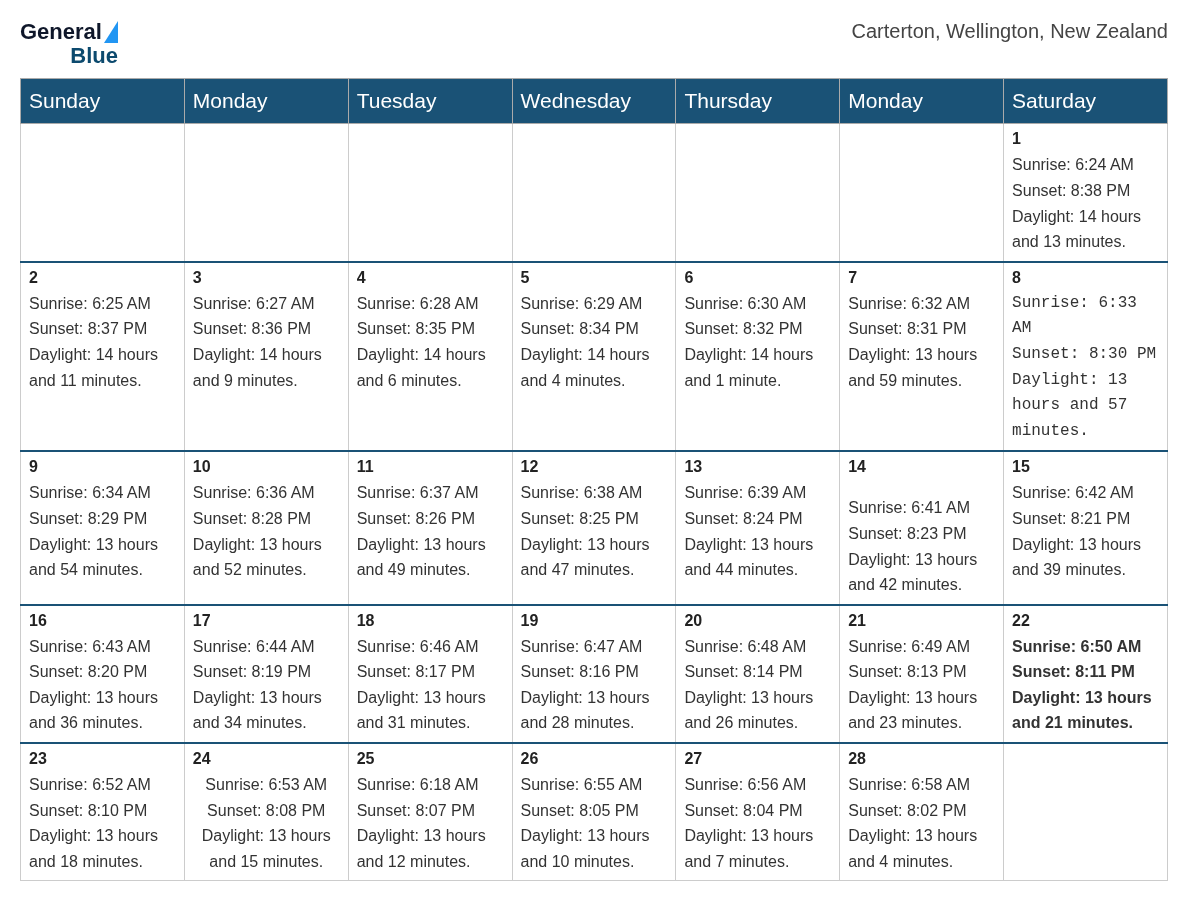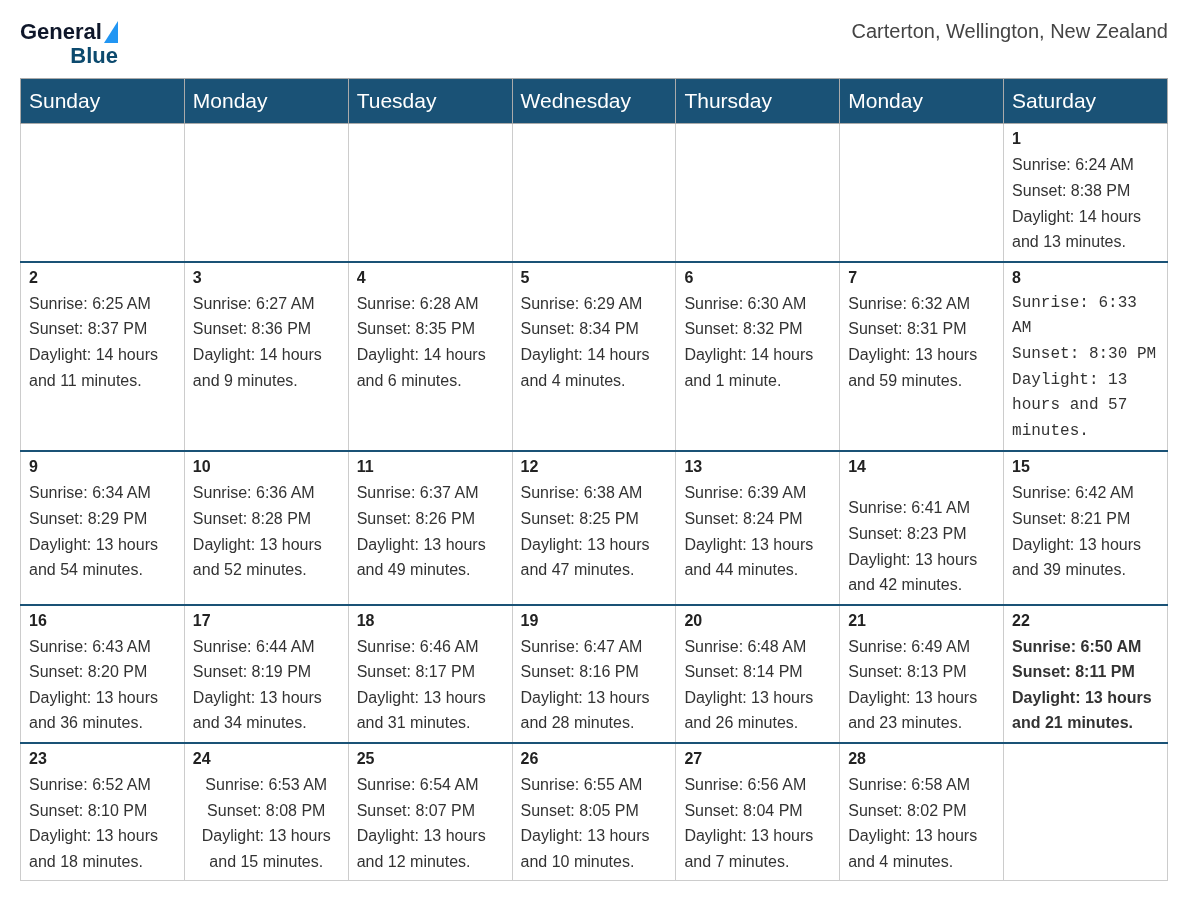--- a/index.html
+++ b/index.html
@@ -272,21 +272,21 @@
 Daylight: 13 hours and 18 minutes.</div>
         </td>
         <td>
           <span class="day-number">24</span>
           <div class="day-info" style="white-space: pre-line; text-align: center;">Sunrise: 6:53 AM
 Sunset: 8:08 PM
 Daylight: 13 hours and 15 minutes.</div>
         </td>
         <td>
           <span class="day-number">25</span>
-          <div class="day-info" style="white-space: pre-line;">Sunrise: 6:54 AM
+          <div class="day-info" style="white-space: pre-line;">Sunrise: 6:18 AM
 Sunset: 8:07 PM
 Daylight: 13 hours and 12 minutes.</div>
         </td>
         <td>
           <span class="day-number">26</span>
           <div class="day-info" style="white-space: pre-line;">Sunrise: 6:55 AM
 Sunset: 8:05 PM
 Daylight: 13 hours and 10 minutes.</div>
         </td>
         <td>

